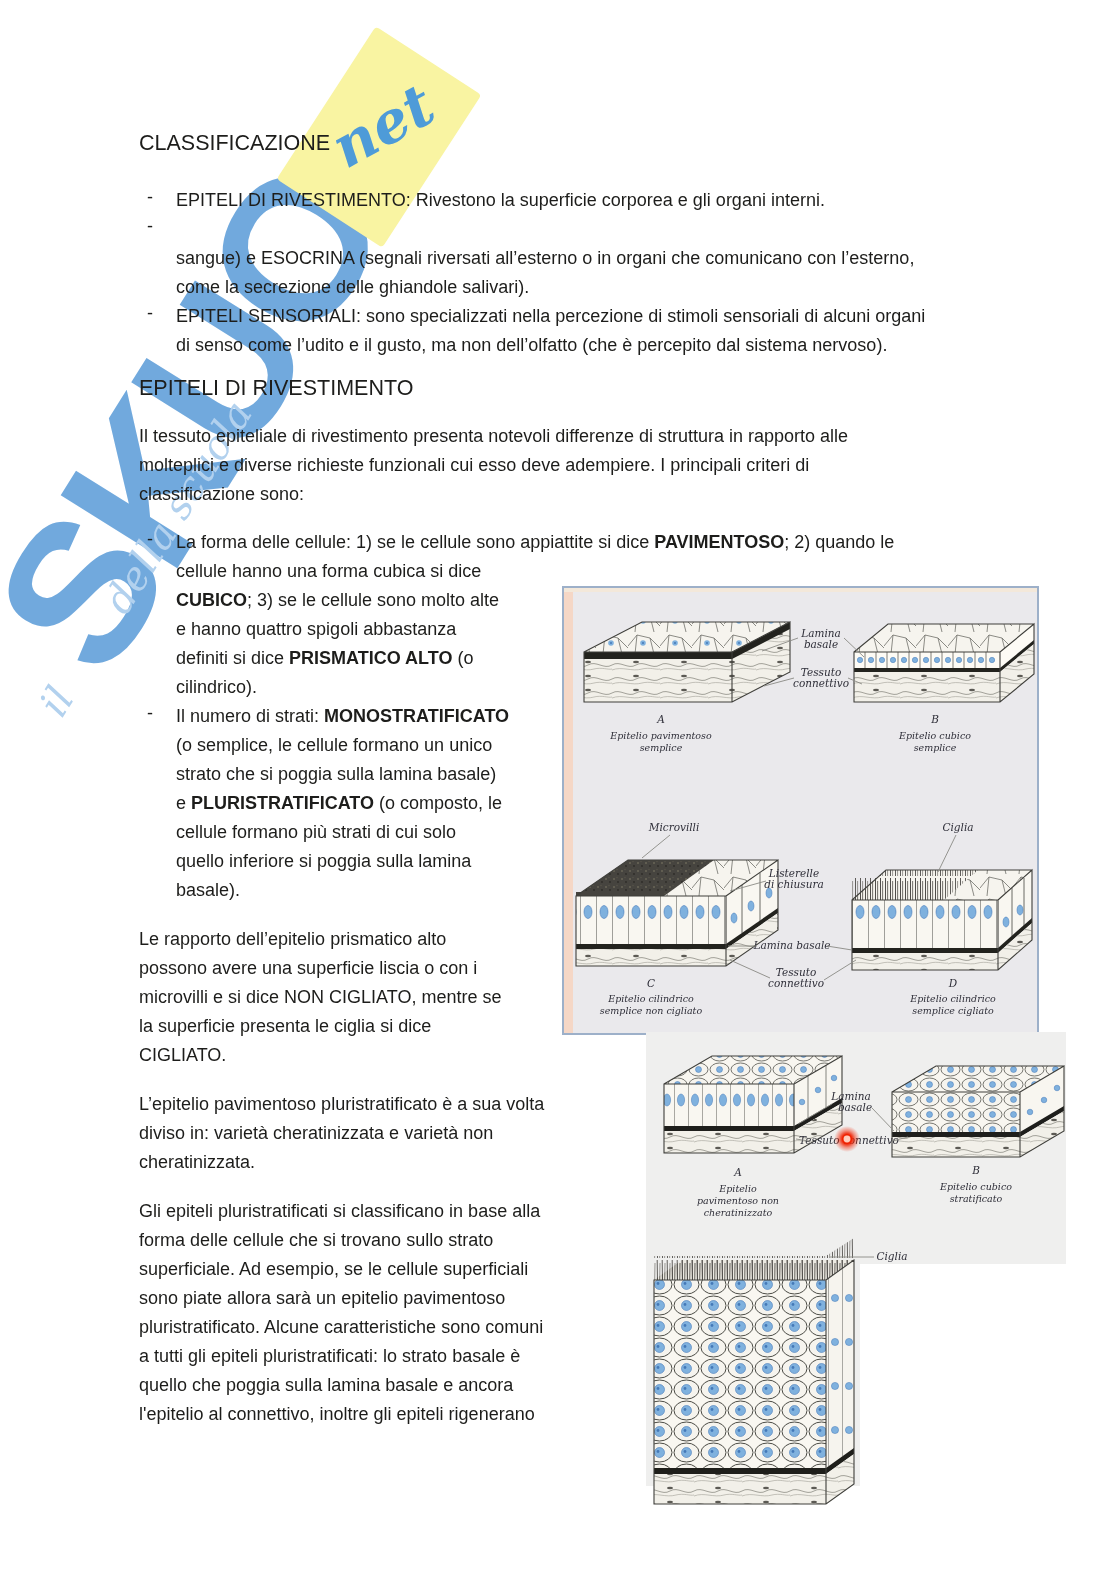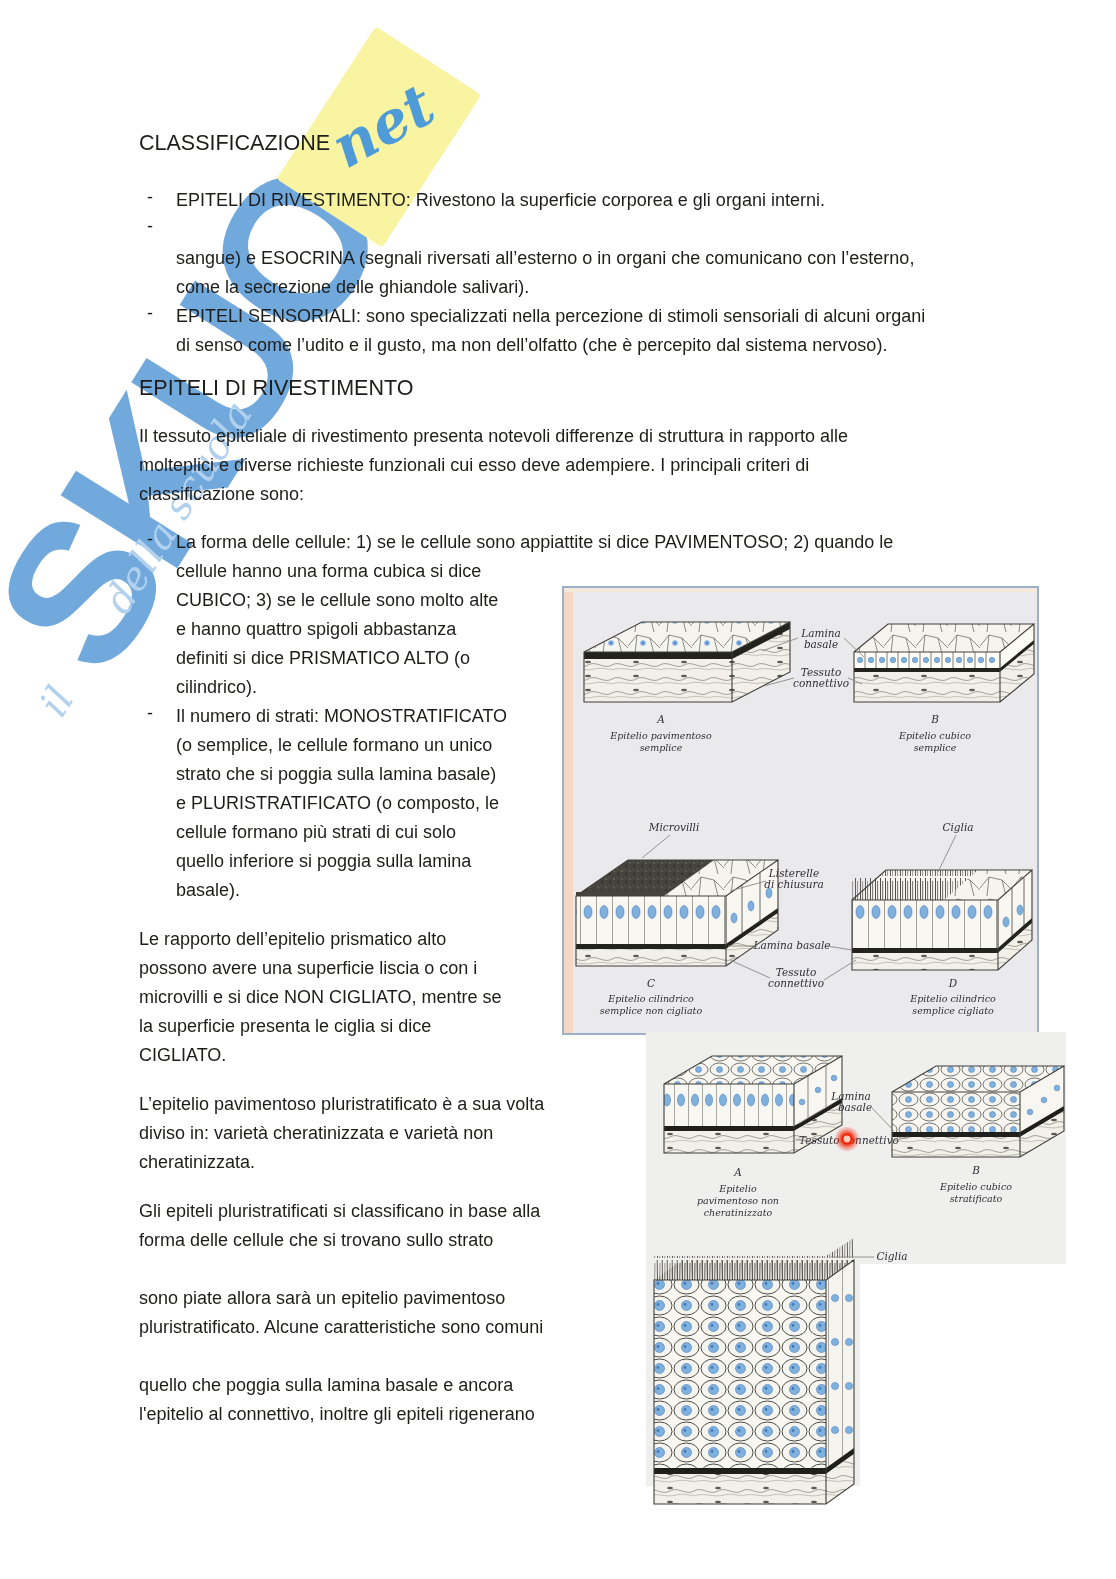--- a/index.html
+++ b/index.html
@@ -13,21 +13,21 @@
            transform:rotate(33deg);border-radius:4px;z-index:0;}
   .wm-net{position:absolute;left:330px;top:92px;transform:rotate(-29deg);
           font:italic bold 58px "DejaVu Serif",serif;color:#4e9bd8;z-index:0;}
   .wm-script{position:absolute;left:30px;top:700px;transform:rotate(-58deg);transform-origin:0 0;
              font:italic 40px "DejaVu Serif",serif;color:#b2d1ee;z-index:0;white-space:nowrap;}
   .wm-script .gap{display:inline-block;width:96px;}
   
   .h{position:absolute;font-weight:normal;font-size:21.5px;white-space:nowrap;z-index:2;}
   .ln{position:absolute;font-size:18px;line-height:26px;white-space:nowrap;z-index:2;}
   .dash{position:absolute;font-size:18px;z-index:2;}
-  .b{font-weight:normal;}
+  .b{font-weight:bold;}
   
   .fig{position:absolute;z-index:1;}
   #fig1{left:562px;top:586px;border:2px solid #9db0c9;background:#eae9ec;}
   #fig2{left:646px;top:1032px;}
   #fig3{left:646px;top:1232px;}
   svg text{font:italic 9px "DejaVu Serif",serif;fill:#3b3b3b;}
   svg text.cap{font-size:9.5px;fill:#2e2e38;}
   svg text.itm{font-size:10.5px;fill:#2e2e38;}
   .leader{stroke:#8a8a84;stroke-width:0.9;fill:none;}
   .oline{stroke:#3f3f3b;stroke-width:1.1;fill:none;}
@@ -80,22 +80,24 @@
   <div class="ln" style="left:139px;top:1013px">la superficie presenta le ciglia si dice</div>
   <div class="ln" style="left:139px;top:984px">microvilli e si dice NON CIGLIATO, mentre se</div>
   <div class="ln" style="left:139px;top:1042px">CIGLIATO.</div>
 
   <div class="ln" style="left:139px;top:1091px">L’epitelio pavimentoso pluristratificato è a sua volta</div>
   <div class="ln" style="left:139px;top:1120px">diviso in: varietà cheratinizzata e varietà non</div>
   <div class="ln" style="left:139px;top:1149px">cheratinizzata.</div>
 
   <div class="ln" style="left:139px;top:1198px">Gli epiteli pluristratificati si classificano in base alla</div>
   <div class="ln" style="left:139px;top:1227px">forma delle cellule che si trovano sullo strato</div>
+  <div class="ln" style="left:139px;top:1256px">superficiale. Ad esempio, se le cellule superficiali</div>
   <div class="ln" style="left:139px;top:1285px">sono piate allora sarà un epitelio pavimentoso</div>
   <div class="ln" style="left:139px;top:1314px">pluristratificato. Alcune caratteristiche sono comuni</div>
+  <div class="ln" style="left:139px;top:1343px">a tutti gli epiteli pluristratificati: lo strato basale è</div>
   <div class="ln" style="left:139px;top:1372px">quello che poggia sulla lamina basale e ancora</div>
   <div class="ln" style="left:139px;top:1401px">l'epitelio al connettivo, inoltre gli epiteli rigenerano</div>
 
   <svg id="fig1" class="fig" width="473" height="445" viewBox="0 0 473 445">
     <defs>
       <pattern id="f1-top" width="32" height="22" patternUnits="userSpaceOnUse">
         <path d="M0,14 L9,3 L22,6 L32,16 M9,3 L7,22 M22,6 L26,22" stroke="#6f6f68" stroke-width="0.8" fill="none"></path>
       </pattern>
       <pattern id="f1-topN" width="32" height="22" patternUnits="userSpaceOnUse">
         <path d="M0,14 L9,3 L22,6 L32,16 M9,3 L7,22 M22,6 L26,22" stroke="#6f6f68" stroke-width="0.8" fill="none"></path>

